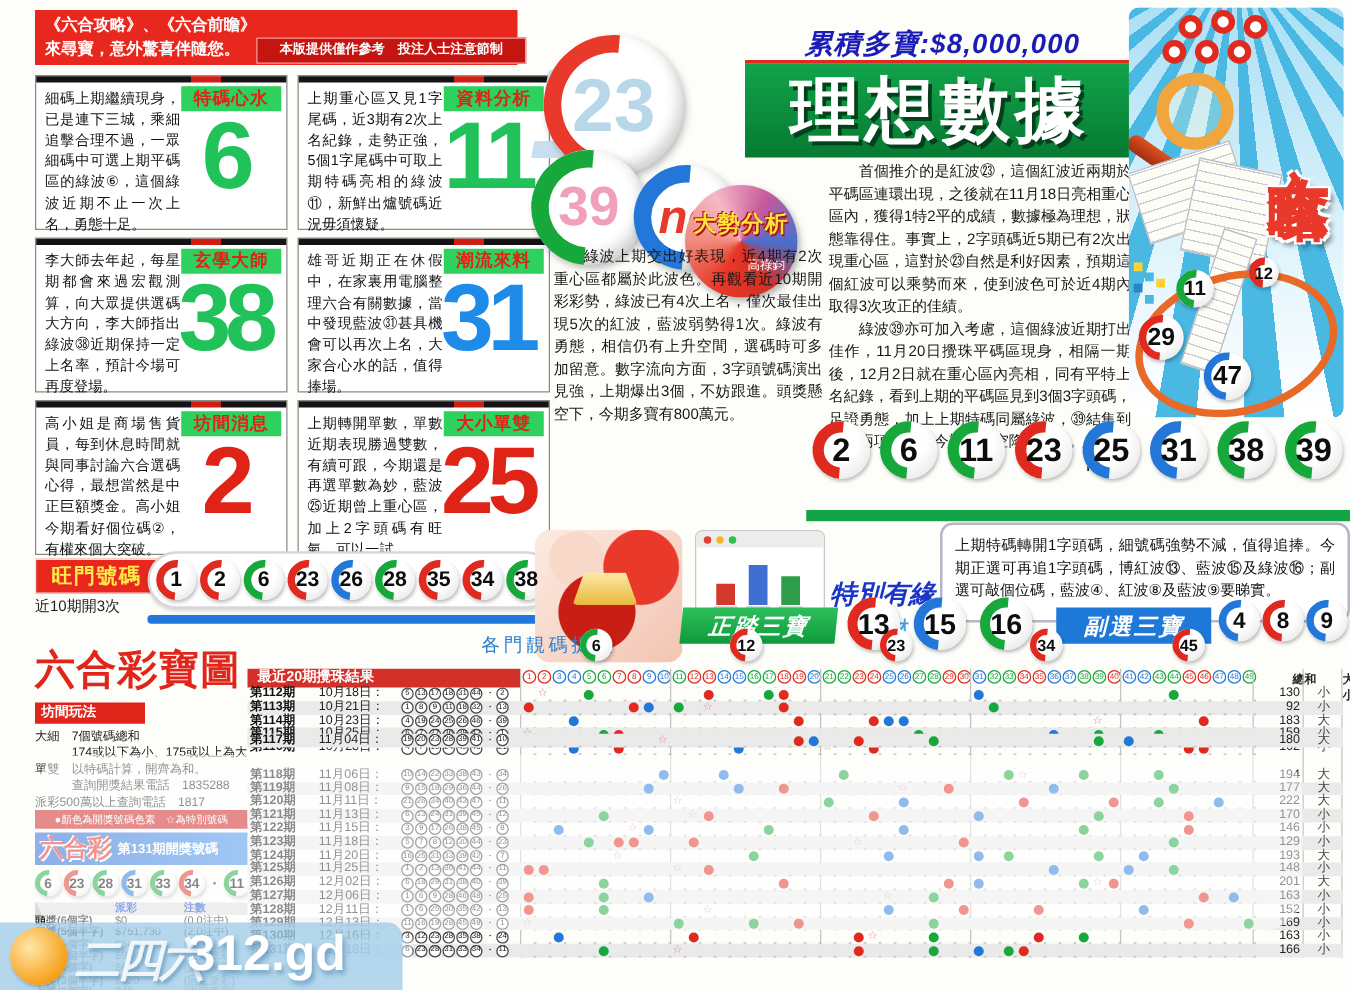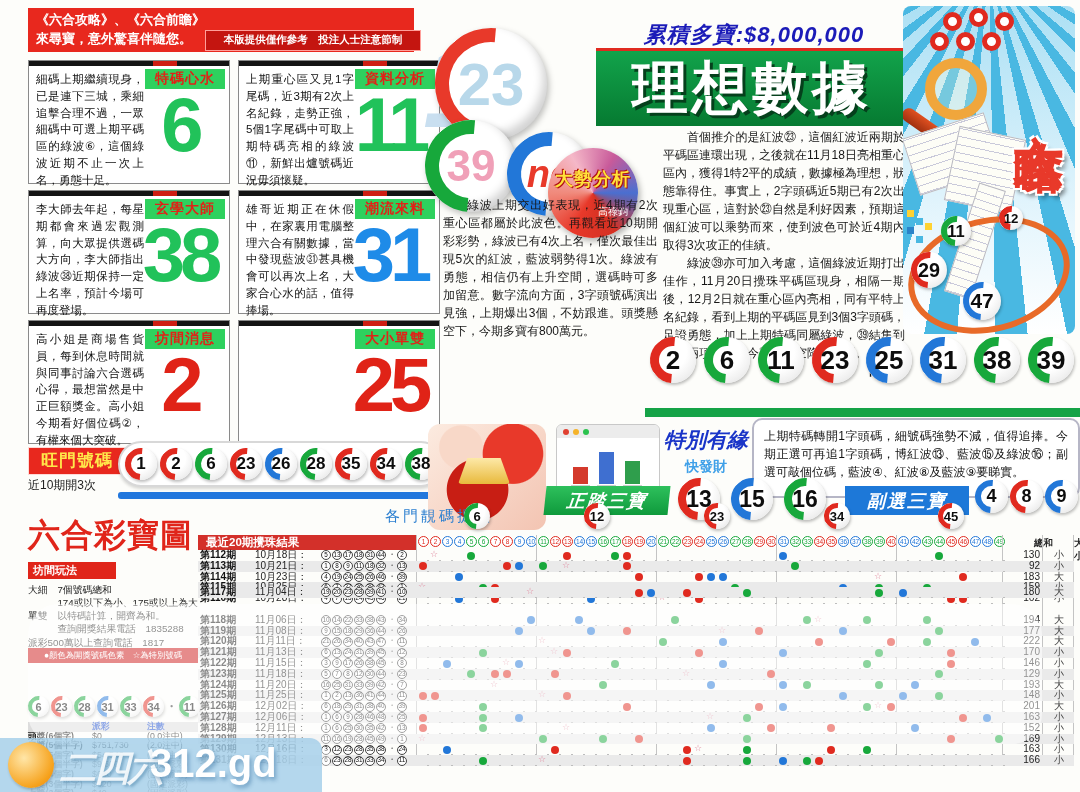--- a/index.html
+++ b/index.html
@@ -72,21 +72,21 @@
                     linear-gradient(135deg,#fcebe0,#f3c4b2);}
   .ingot{position:absolute;left:30px;top:34px;width:52px;height:26px;background:linear-gradient(#fde9a8,#e8b93c);
          clip-path:polygon(18% 0,82% 0,100% 100%,0 100%);border-radius:4px;}
   .miniwin{left:556px;top:424px;width:104px;height:76px;background:#fff;border:1px solid #c8c8c8;border-radius:6px;box-sizing:border-box;}
   .mw-top{height:13px;background:#ececec;border-radius:5px 5px 0 0;display:flex;align-items:center;gap:4px;padding-left:6px;}
   .mw-dot{width:6px;height:6px;border-radius:50%;}
   .mw-bars{position:relative;height:56px;}
   .mw-bar{position:absolute;bottom:10px;width:15px;}
   .mw-base{position:absolute;height:3px;width:19px;background:#cfcfcf;bottom:6px;}
   .aff-title{left:662px;top:426px;width:88px;text-align:center;}
-  .aff-title .t1{font-size:21px;font-weight:900;font-style:italic;color:#1a35c8;}
+  .aff-title .t1{font-size:21px;font-weight:900;font-style:italic;color:#1a35c8;margin-top:35px;}
   .aff-title .t2{font-size:14px;font-weight:bold;color:#3fa0e8;margin-top:4px;}
   .aff-box{left:752px;top:418px;width:328px;height:80px;border:2px solid #b6b6c6;border-radius:10px;background:#fff;
            padding:7px 10px;font-size:12px;line-height:1.5;box-sizing:border-box;text-align:justify;}
 
   
   .zb{left:545px;top:486px;width:124px;height:29px;background:linear-gradient(#2ec05c,#0f9a3c);color:#fff;
       font-size:18px;font-weight:900;font-style:italic;display:flex;align-items:center;justify-content:center;
       letter-spacing:2px;transform:skewX(-6deg);}
   .fb{left:845px;top:486px;width:124px;height:29px;background:#1d78d8;color:#fff;font-size:18px;font-weight:900;
       font-style:italic;display:flex;align-items:center;justify-content:center;letter-spacing:2px;}
@@ -221,20 +221,21 @@
       <div class="tipbox" style="left: 28px; top: 320px;">
         <div class="tbar"></div>
         <div class="tlabel">坊間消息</div>
         <div class="tnum" style="color: rgb(224, 35, 23);">2</div>
         <div class="ttext">高小姐是商場售貨員，每到休息時間就與同事討論六合選碼心得，最想當然是中正巨額獎金。高小姐今期看好個位碼②，有權來個大突破。</div>
       </div>
       <div class="tipbox" style="left: 238px; top: 320px;">
         <div class="tbar"></div>
         <div class="tlabel">大小單雙</div>
         <div class="tnum" style="color: rgb(224, 35, 23);">25</div>
+        <div class="ttext">上期轉開單數，單數近期表現勝過雙數，有續可跟，今期還是再選單數為妙，藍波㉕近期曾上重心區，加上2字頭碼有旺氣，可以一試。</div>
       </div>
     </div>
 
   <div class="abs hot-label">旺門號碼</div>
   <div class="abs hot-sub">近10期開3次</div>
   <div class="abs hot-balls">
       <span class="ball b32" style="--c: #e02a1f;">
         <span class="bn">1</span>
       </span>
       <span class="ball b32" style="--c: #e02a1f;">
@@ -374,20 +375,24 @@
   <div class="abs playbar">坊間玩法</div>
   <div class="abs info" id="info-lines">
       <div>大細　7個號碼總和</div>
       <div>　　　174或以下為小、175或以上為大</div>
       <div>單雙　以特碼計算，開齊為和。</div>
       <div>　　　查詢開獎結果電話　1835288</div>
       <div>派彩500萬以上查詢電話　1817</div>
       <div>截止投注時間　晚上21:15</div>
     </div>
   <div class="abs noticebar">●顏色為開獎號碼色素　☆為特別號碼</div>
+  <div class="abs lotto-banner">
+    <span class="lotto-brand">六合彩</span>
+    <span class="lotto-draw">第131期開獎號碼</span>
+  </div>
   <div class="abs result-balls" id="result-balls">
       <span class="ball b21" style="--c: #17a83b;">
         <span class="bn">6</span>
       </span>
       <span class="ball b21" style="--c: #e02a1f;">
         <span class="bn">23</span>
       </span>
       <span class="ball b21" style="--c: #17a83b;">
         <span class="bn">28</span>
       </span>

